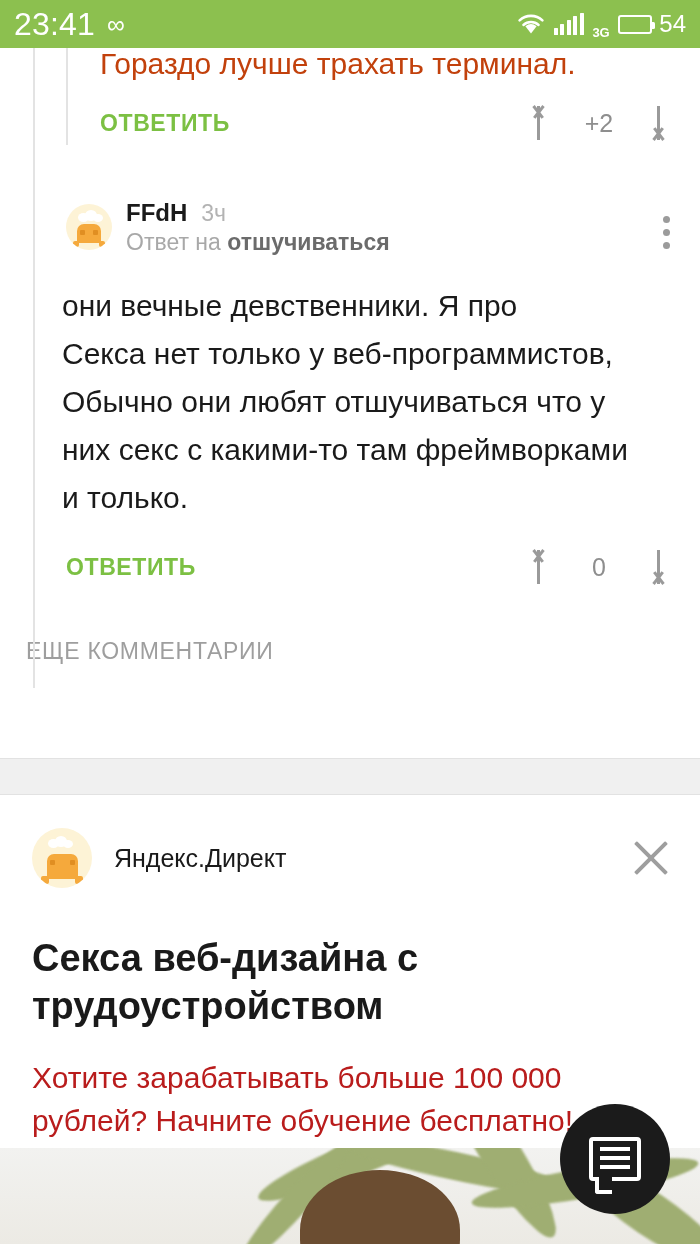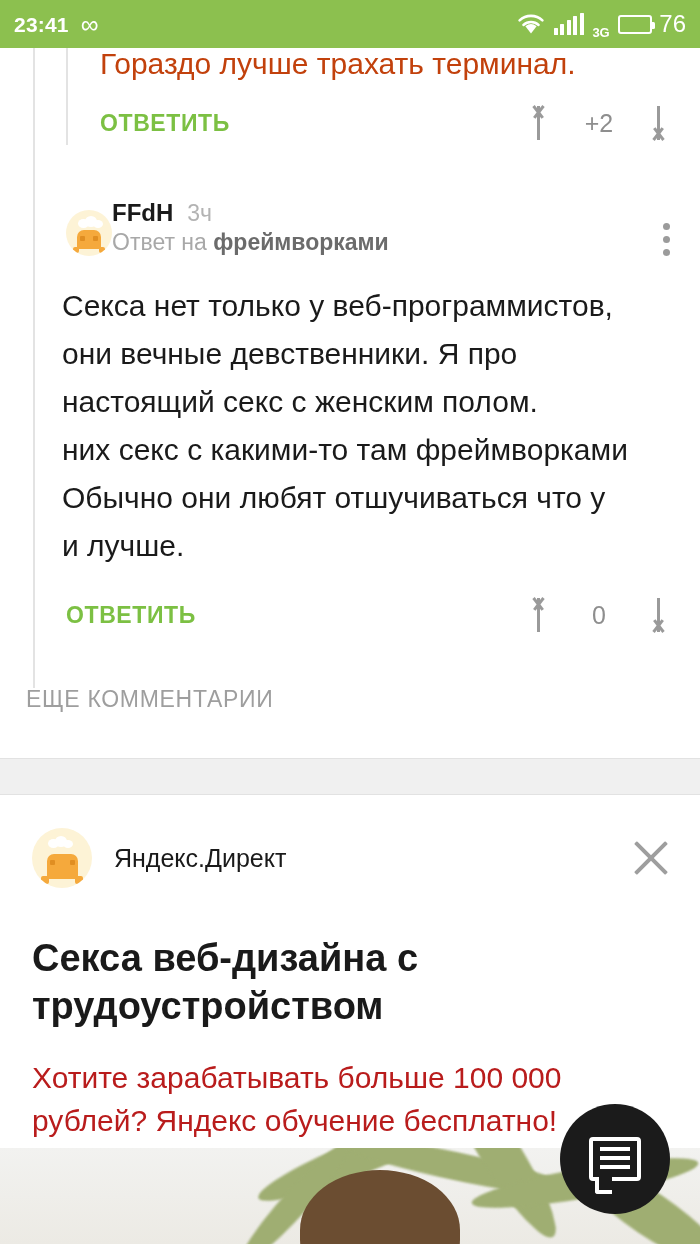--- a/index.html
+++ b/index.html
@@ -11,21 +11,21 @@
   }
   #screen { position:relative; width:700px; height:1244px; background:#fff; overflow:hidden; }
 
   
   .statusbar{
     position:absolute; top:0; left:0; width:700px; height:48px;
     background:#8cc04f; display:flex; align-items:center;
     padding:0 14px; color:#fff;
   }
   .sb-left{ display:flex; align-items:center; gap:12px; }
-  .sb-time{ font-size:21px; font-weight:700; letter-spacing:.2px; line-height:1; }
+  .sb-time{ font-size:32px; font-weight:400; letter-spacing:.2px; line-height:1; }
   .sb-inf{ font-size:25px; line-height:1; font-weight:400; }
   .sb-right{ margin-left:auto; display:flex; align-items:center; gap:9px; }
   .ic-wifi{ width:28px; height:22px; position:relative; }
   .ic-sig{ display:flex; align-items:flex-end; gap:2.5px; height:22px; }
   .ic-sig i{ display:block; width:4px; background:#fff; border-radius:.5px; }
   .ic-sig i:nth-child(1){height:7px}
   .ic-sig i:nth-child(2){height:11px}
   .ic-sig i:nth-child(3){height:15px}
   .ic-sig i:nth-child(4){height:19px}
   .ic-sig i:nth-child(5){height:22px}
@@ -71,21 +71,21 @@
   .avatar .house:before{ content:""; position:absolute; left:3px; top:6px; width:5px; height:5px; background:#e08e22; border-radius:1px; }
   .avatar .house:after{ content:""; position:absolute; right:3px; top:6px; width:5px; height:5px; background:#e08e22; border-radius:1px; }
   .avatar .leg-l{ position:absolute; left:7px; bottom:3px; width:6px; height:6px; background:#f5a93c; border-radius:2px; }
   .avatar .leg-r{ position:absolute; right:7px; bottom:3px; width:6px; height:6px; background:#f5a93c; border-radius:2px; }
   .avatar .smoke{ position:absolute; left:12px; top:6px; width:24px; height:12px; }
   .avatar .smoke b{ position:absolute; background:#fff; border-radius:50%; display:block; }
   .avatar .smoke b:nth-child(1){ left:0;  top:3px; width:11px; height:9px; }
   .avatar .smoke b:nth-child(2){ left:7px; top:0;  width:12px; height:11px; }
   .avatar .smoke b:nth-child(3){ left:15px;top:4px; width:10px; height:8px; }
 
-  .cmt-head{ display:flex; align-items:flex-end; }
+  .cmt-head{ display:flex; align-items:center; gap:14px; }
   .cmt-meta{ display:flex; flex-direction:column; gap:2px; padding-top:1px; }
   .cmt-line1{ display:flex; align-items:baseline; gap:14px; }
   .cmt-user{ font-size:24px; font-weight:700; color:#1a1a1a; }
   .cmt-time{ font-size:23px; color:#b3b3b3; }
   .cmt-sub{ font-size:23px; color:#a8a8a8; }
   .cmt-sub b{ color:#6b6b6b; font-weight:700; }
   .kebab{ margin-left:auto; padding-right:30px; padding-top:10px; display:flex; flex-direction:column; gap:6px; align-items:center; }
   .kebab i{ width:7px; height:7px; border-radius:50%; background:#9b9b9b; display:block; }
 
   .cmt-body{ font-size:30px; line-height:48px; color:#1a1a1a; }
@@ -158,21 +158,21 @@
         <i></i>
           <i></i>
           <i></i>
           <i></i>
           <i></i>
       </span>
       <span class="sb-3g">3G</span>
       <span class="ic-batt">
           <span></span>
         </span>
-      <span class="sb-batt-num">76</span>
+      <span class="sb-batt-num">54</span>
     </div>
   </div>
 
   <div class="thread">
 
     <div class="indent-line" style="left:33px; top:0px; height:640px;"></div>
     <div class="indent-line" style="left:66px; top:0px; height:97px;"></div>
 
     <div class="cmt" style="height:110px;">
       <div class="cmt-cut-text">Гораздо лучше трахать терминал.</div>
@@ -203,36 +203,35 @@
             </span>
           <span class="house"></span>
           <span class="leg-l"></span>
           <span class="leg-r"></span>
         </span>
         <span class="cmt-meta">
           <span class="cmt-line1">
             <span class="cmt-user">FFdH</span>
             <span class="cmt-time">3ч</span>
           </span>
-          <span class="cmt-sub"><span>Ответ на </span><b>фреймворками</b></span>
+          <span class="cmt-sub"><span>Ответ на </span><b>отшучиваться</b></span>
         </span>
         <span class="kebab">
             <i></i>
             <i></i>
             <i></i>
           </span>
       </div>
 
       <div class="cmt-body" style="padding:26px 20px 0 62px;">
+        <div>они вечные девственники. Я про</div>
         <div>Секса нет только у веб-программистов,</div>
-        <div>они вечные девственники. Я про</div>
-        <div>настоящий секс с женским полом.</div>
+        <div>Обычно они любят отшучиваться что у</div>
         <div>них секс с какими-то там фреймворками</div>
-        <div>Обычно они любят отшучиваться что у</div>
-        <div>и лучше.</div>
+        <div>и только.</div>
       </div>
 
       <div class="actions" style="padding:26px 0 0 66px;">
         <button class="reply-btn">ОТВЕТИТЬ</button>
         <div class="votes">
           <span class="arrow up">
               <span class="shaft"></span>
               <span class="head"></span>
             </span>
           <span class="vote-count">0</span>
@@ -267,21 +266,21 @@
       <span class="close-x"></span>
     </div>
 
     <div class="ad-title" style="margin-top:46px;">
       <div>Секса веб-дизайна с</div>
       <div>трудоустройством</div>
     </div>
 
     <div class="ad-text" style="margin-top:26px;">
       <div>Хотите зарабатывать больше 100 000</div>
-      <div>рублей? Яндекс обучение бесплатно!</div>
+      <div>рублей? Начните обучение бесплатно!</div>
     </div>
   </div>
 
   <div class="ad-photo" style="top:1148px; height:96px;">
     <div class="ph-sky"></div>
     <div class="ph-palm" style="left:250px; top:-10px; width:230px; height:34px; transform:rotate(-22deg);"></div>
     <div class="ph-palm" style="left:330px; top:4px;  width:250px; height:28px; transform:rotate(12deg);"></div>
     <div class="ph-palm" style="left:400px; top:-16px; width:200px; height:40px; transform:rotate(58deg);"></div>
     <div class="ph-palm" style="left:470px; top:20px; width:230px; height:30px; transform:rotate(-10deg);"></div>
     <div class="ph-palm" style="left:560px; top:44px; width:180px; height:44px; transform:rotate(34deg);"></div>

